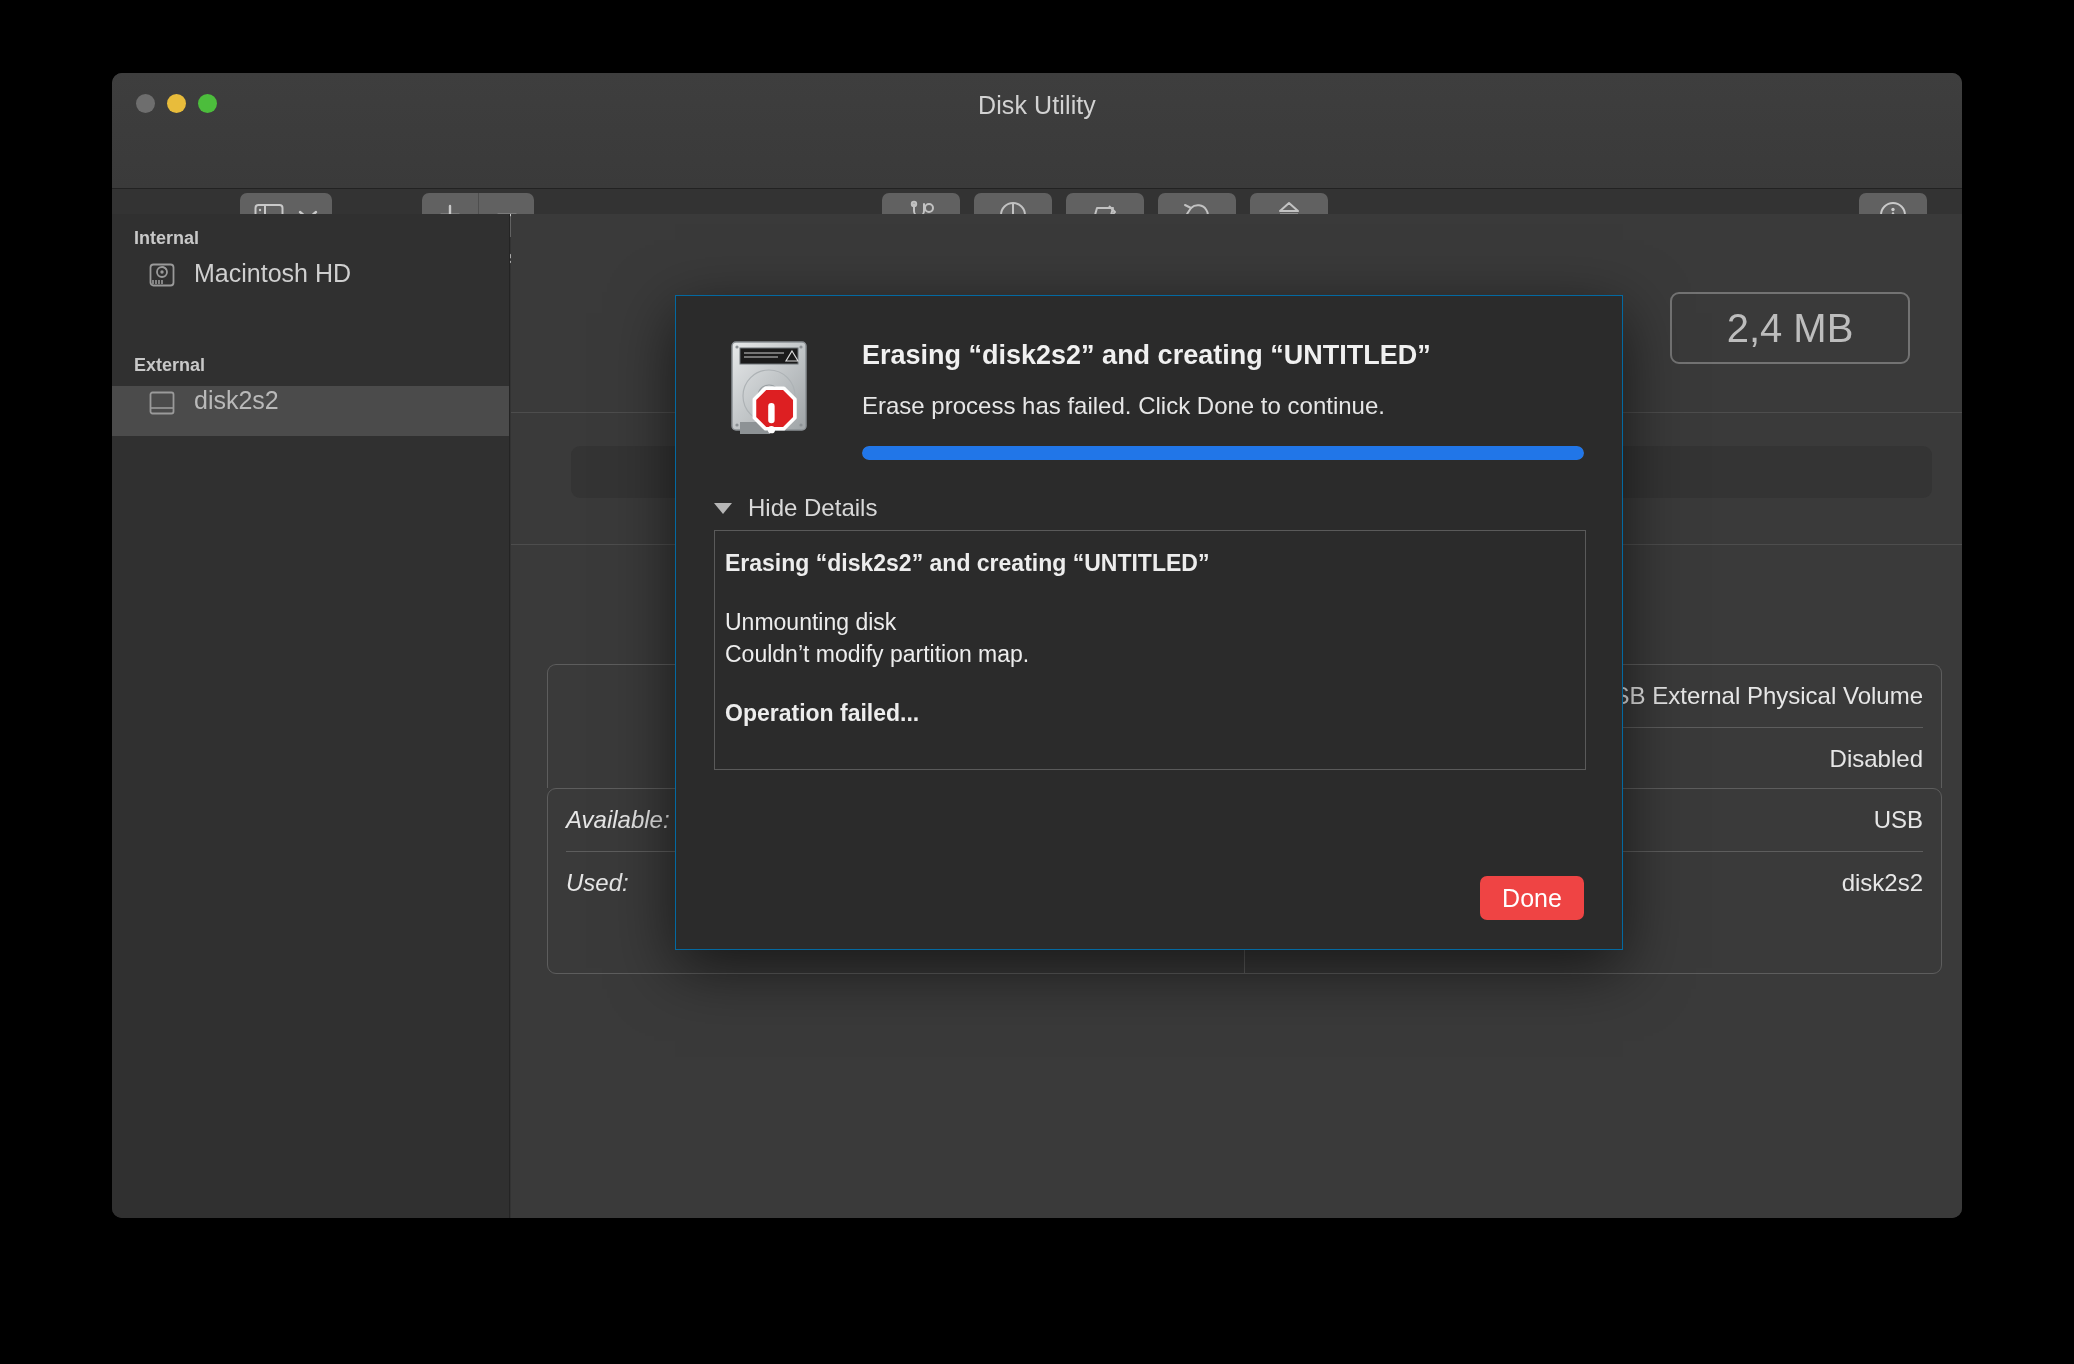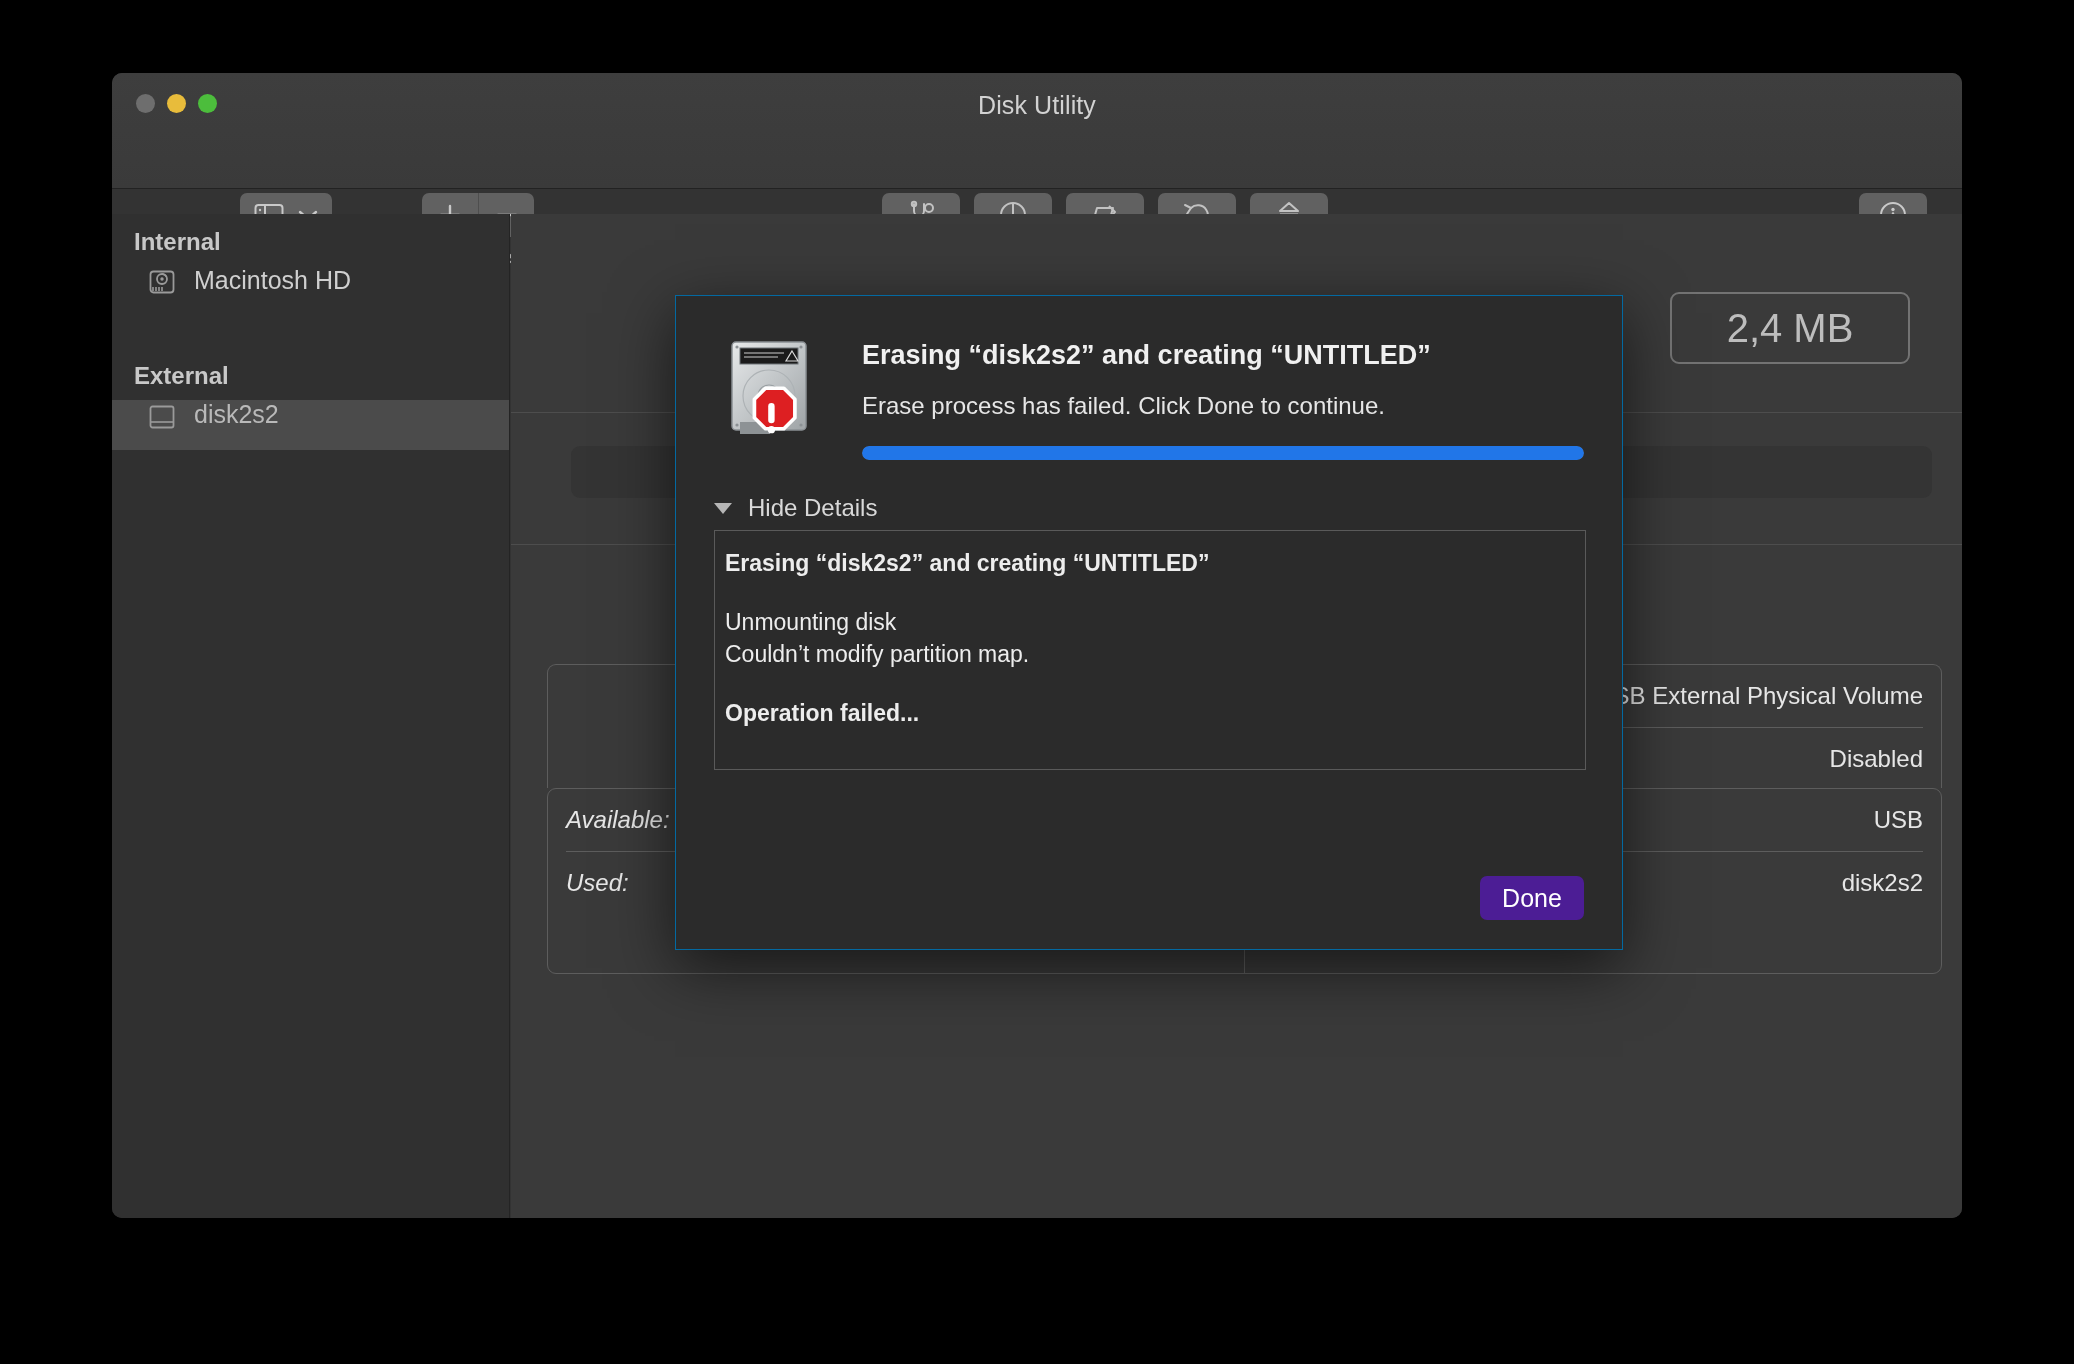--- a/index.html
+++ b/index.html
@@ -77,21 +77,21 @@
   svg { display: block; }
 
   
   .sidebar {
     position: absolute; left: 0; top: 141px;
     width: 398px; height: 1004px;
     background: #303030;
     border-right: 1px solid #242424;
   }
   .sb-header {
-    font-size: 24px; font-weight: bold; color: #c8c8c8;
+    font-size: 18px; font-weight: bold; color: #c8c8c8;
     padding: 14px 0 10px 22px;
   }
   .sb-item {
     display: flex; align-items: flex-start; gap: 16px;
     height: 50px; padding-left: 34px;
     font-size: 25px; color: #d8d8d8;
   }
   .sb-item.selected { background: #4b4b4b; }
   .sb-item .sb-label { color: #cfcfcf; }
   .sb-item.selected .sb-label { color: #b9b9b9; }
@@ -184,21 +184,21 @@
     padding: 16px 10px 10px 10px;
     font-size: 23px; color: #ededed; line-height: 1.42;
     overflow: hidden;
   }
   .log .b { font-weight: bold; }
   .log .gap { height: 26px; }
 
   .dlg-done {
     position: absolute; right: 38px; bottom: 29px;
     width: 104px; height: 44px;
-    background: #4c1d95; border: none; border-radius: 7px;
+    background: #ef4444; border: none; border-radius: 7px;
     color: #ffffff; font-size: 25px;
     font-family: "Liberation Sans", sans-serif;
     cursor: pointer;
   }
 </style>
 </head>
 <body>
 
 <div class="window">
 

